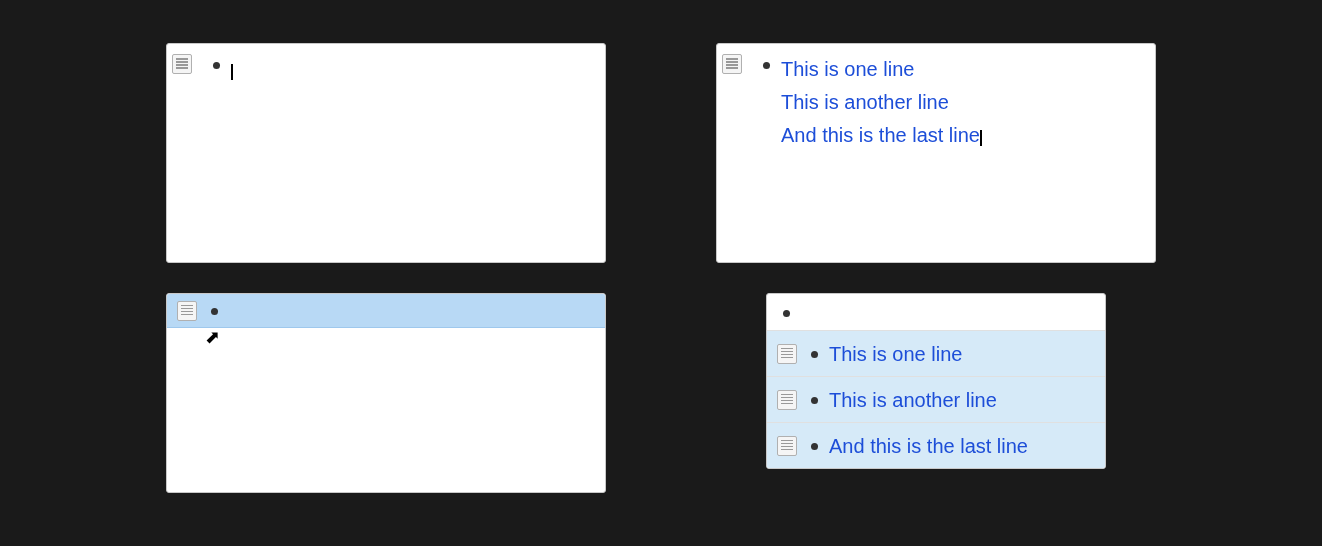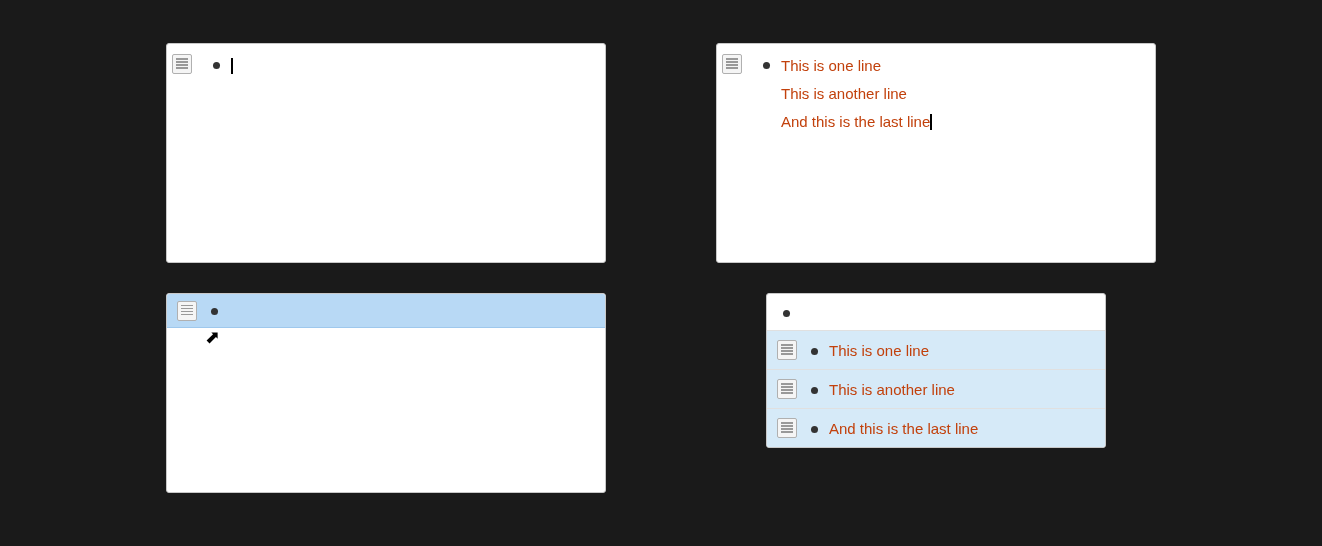--- a/index.html
+++ b/index.html
@@ -112,22 +112,22 @@
     }
 
     .bullet-dot {
       width: 7px;
       height: 7px;
       background: #333;
       border-radius: 50%;
     }
 
     .item-text {
-      font-size: 15px;
-      color: #c2410c;
+      font-size: 20px;
+      color: #1d4ed8;
       line-height: 1.4;
       padding-top: 1px;
     }
 
     .text-cursor {
       display: inline-block;
       width: 1.5px;
       height: 16px;
       background: #000;
       vertical-align: text-bottom;

